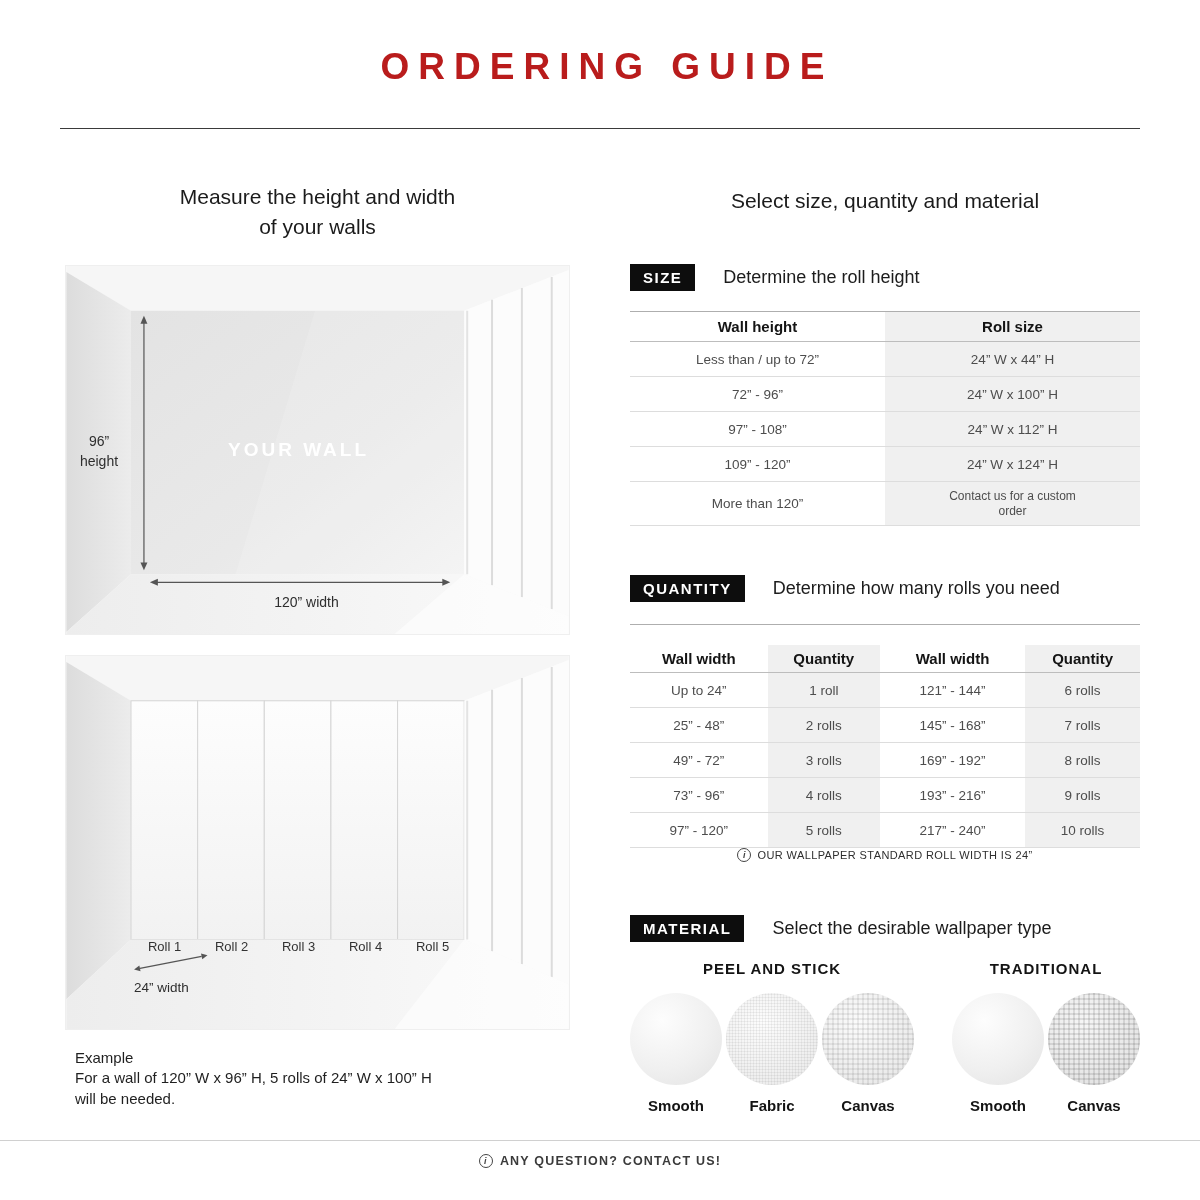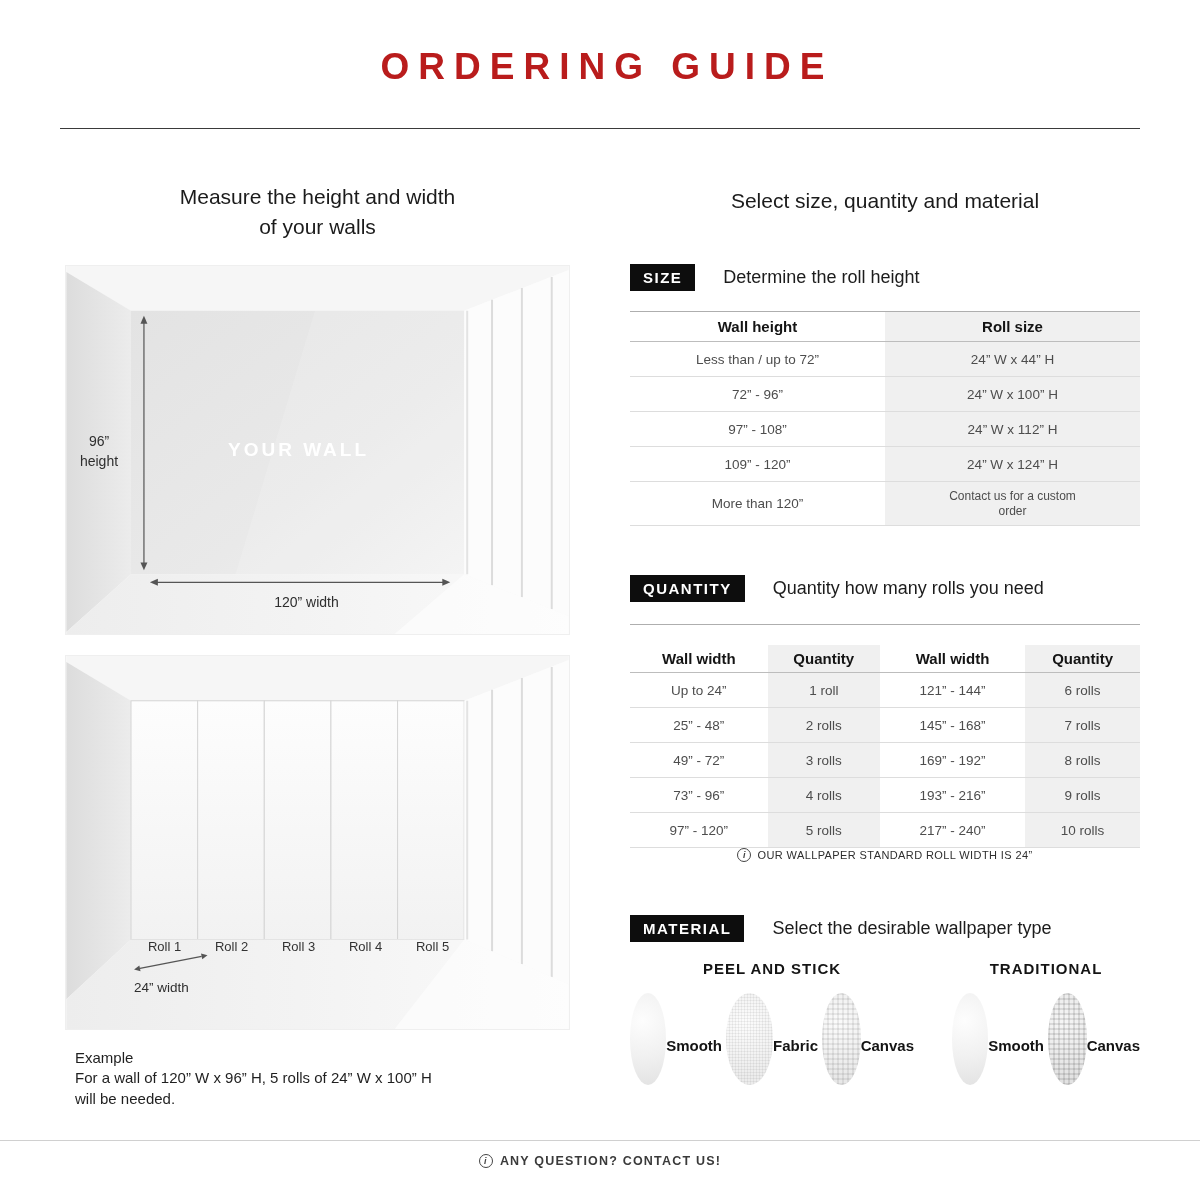--- a/index.html
+++ b/index.html
@@ -76,21 +76,21 @@
 
   .info-circle { display:inline-flex; align-items:center; justify-content:center;
                  width:14px; height:14px; border:1px solid #444; border-radius:50%;
                  font-size:9px; font-style:italic; font-weight:700; color:#444; flex:0 0 auto; }
 
   
   .material-groups { position:absolute; top:960px; left:0; width:510px; display:flex; justify-content:space-between; }
   .mat-group { display:flex; flex-direction:column; }
   .mat-title { text-align:center; font-size:15px; font-weight:700; letter-spacing:1px; color:#141414; margin-bottom:16px; }
   .swatch-row { display:flex; gap:4px; }
-  .swatch-block { width:92px; display:flex; flex-direction:row; align-items:center;justify-content:space-between; }
+  .swatch-block { width:92px; display:flex; flex-direction:column; align-items:center;justify-content:space-between; }
   .swatch { width:92px; height:92px; border-radius:50%; }
   .tex-smooth { background: radial-gradient(circle at 35% 30%, #fdfdfd 0%, #f0f0f0 55%, #e2e2e2 100%); }
   .tex-fabric { background:
       repeating-linear-gradient(0deg,  rgba(0,0,0,0.05) 0 1px, transparent 1px 3px),
       repeating-linear-gradient(90deg, rgba(0,0,0,0.05) 0 1px, transparent 1px 3px),
       radial-gradient(circle at 40% 32%, #fcfcfc 0%, #ececec 80%); }
   .tex-canvas { background:
       repeating-linear-gradient(0deg,  rgba(0,0,0,0.07) 0 2px, transparent 2px 5px),
       repeating-linear-gradient(90deg, rgba(0,0,0,0.07) 0 2px, transparent 2px 5px),
       radial-gradient(circle at 40% 32%, #fbfbfb 0%, #e8e8e8 85%); }
@@ -256,21 +256,21 @@
       <div class="trow tall">
         <div class="cell c1">More than 120”</div>
         <div class="cell c2 gray">
             <span class="small-cell">Contact us for a custom order</span>
           </div>
       </div>
     </div>
 
     <div class="section-header qty-header">
       <span class="badge">QUANTITY</span>
-      <span class="section-subtitle">Quantity how many rolls you need</span>
+      <span class="section-subtitle">Determine how many rolls you need</span>
     </div>
 
     <div class="tbl qty-table">
       <div class="trow head">
         <div class="cell c1">Wall width</div>
         <div class="cell c2 gray">Quantity</div>
         <div class="cell c3">Wall width</div>
         <div class="cell c4 gray">Quantity</div>
       </div>
       <div class="trow">

